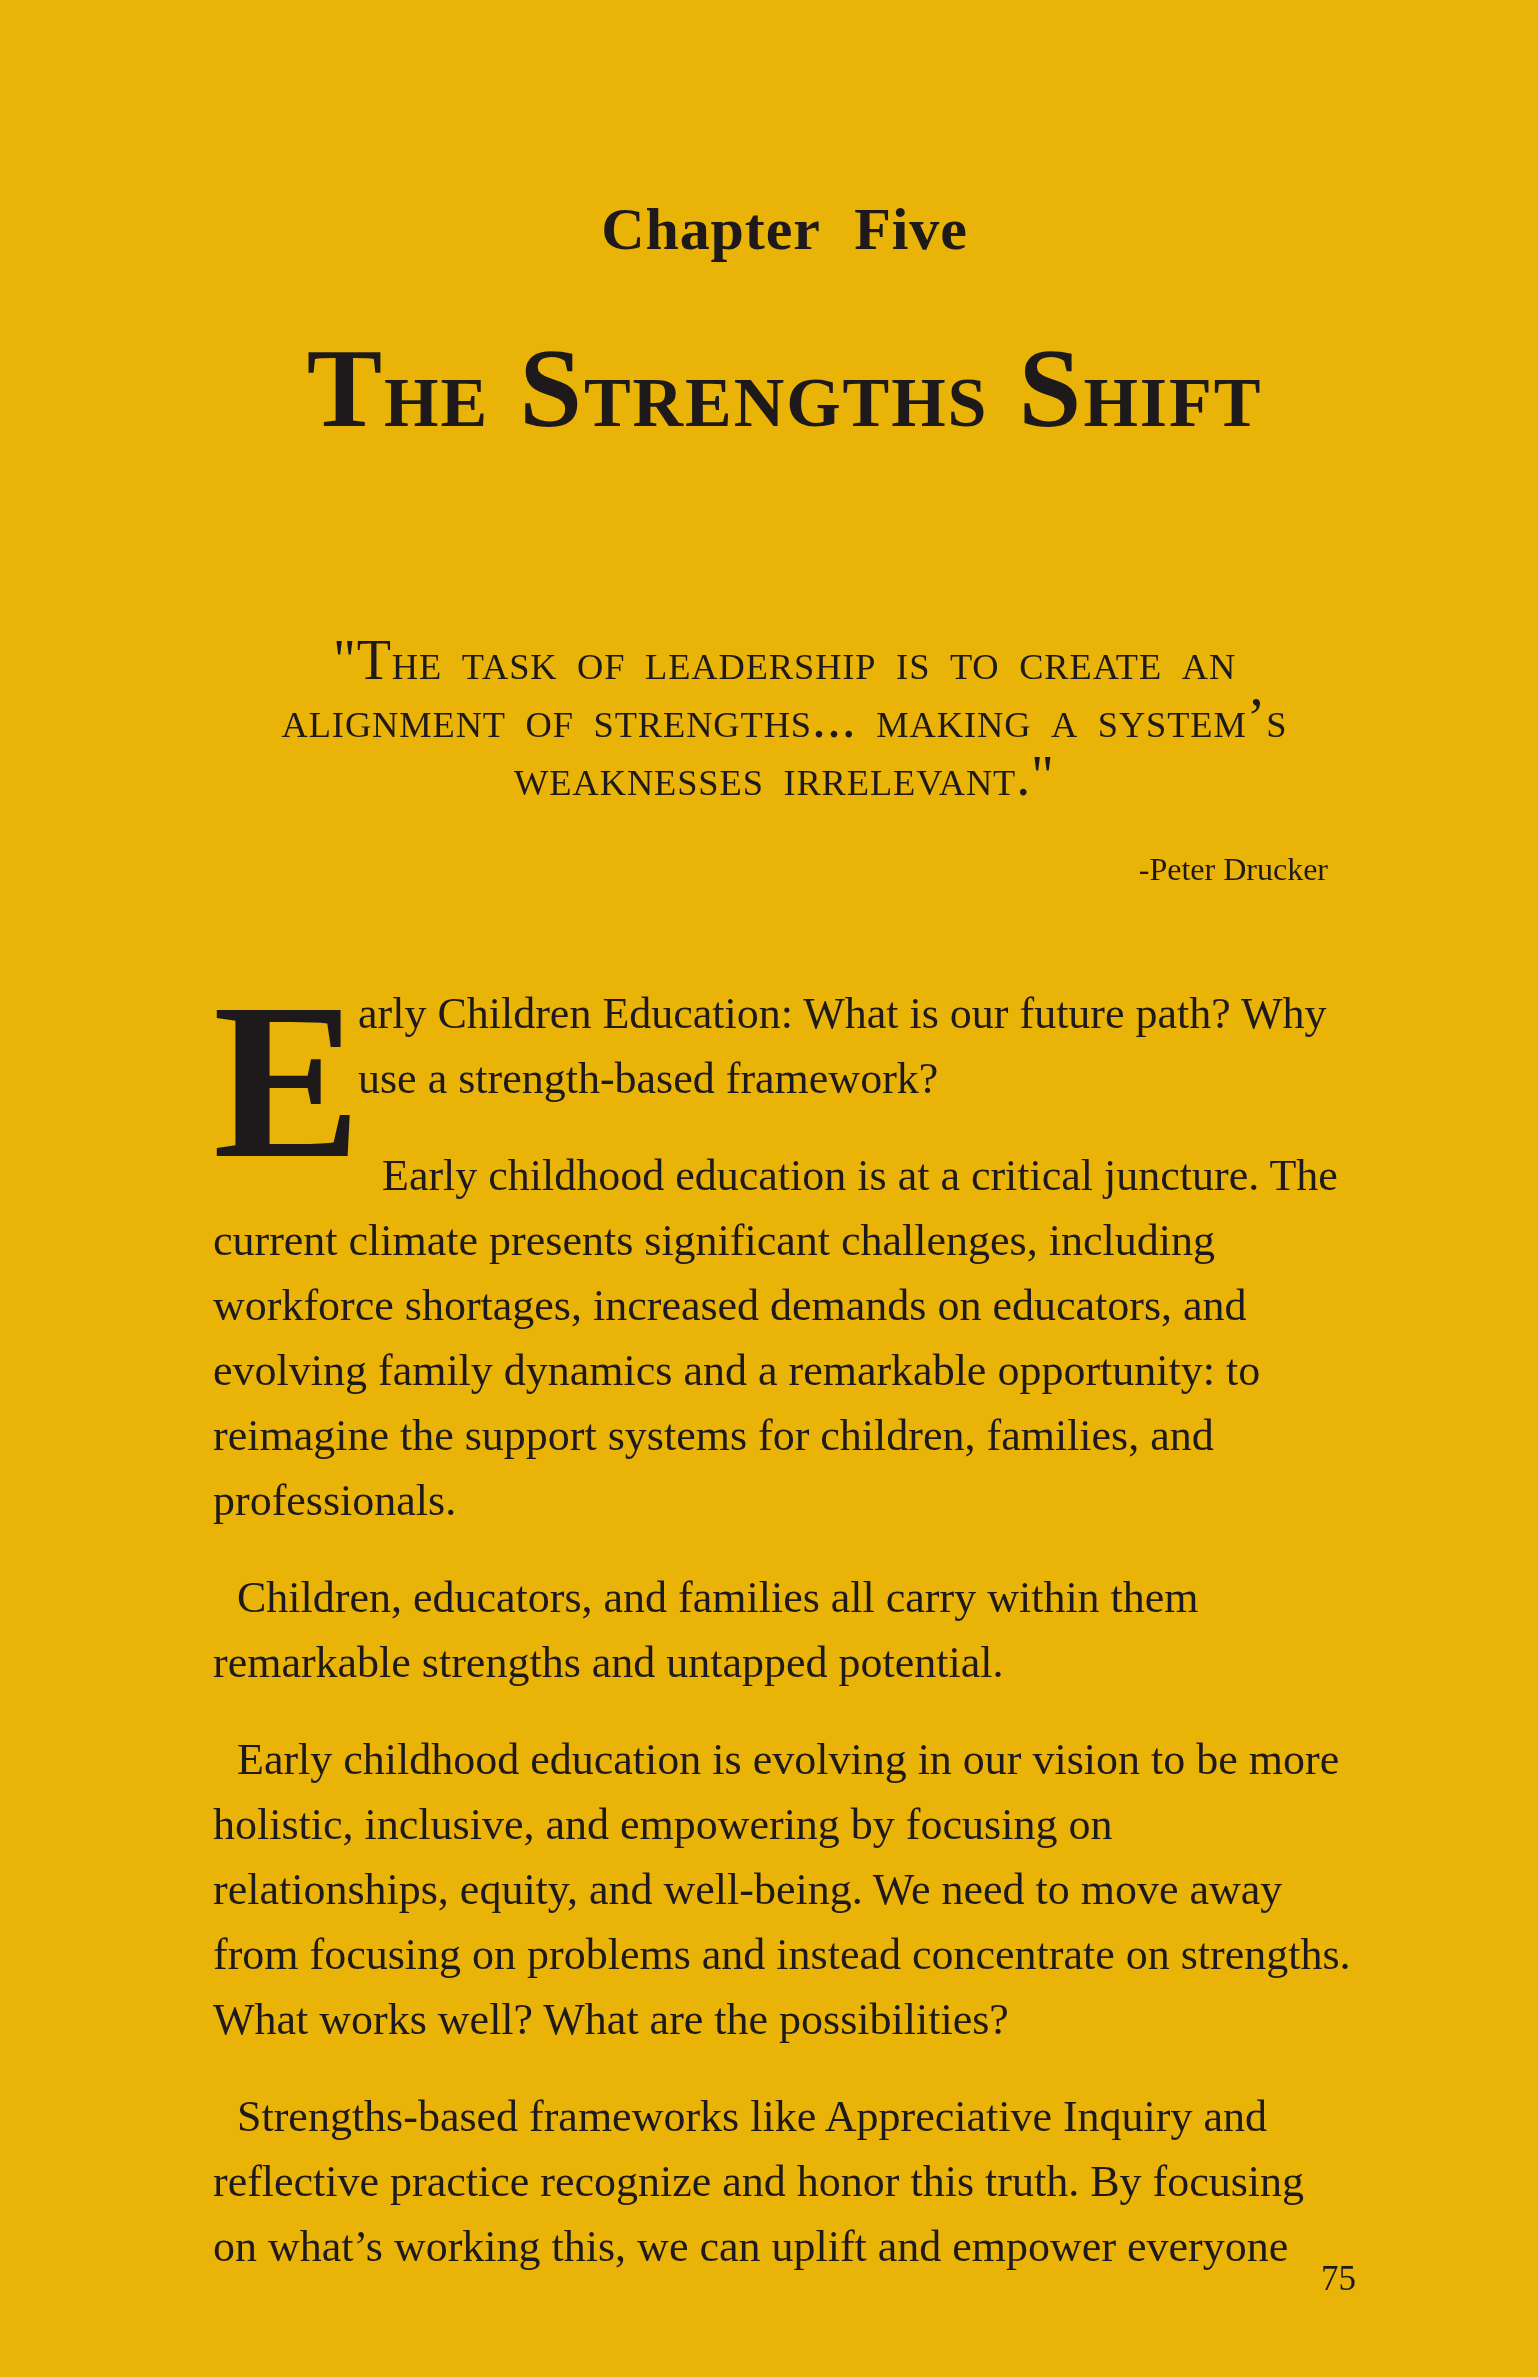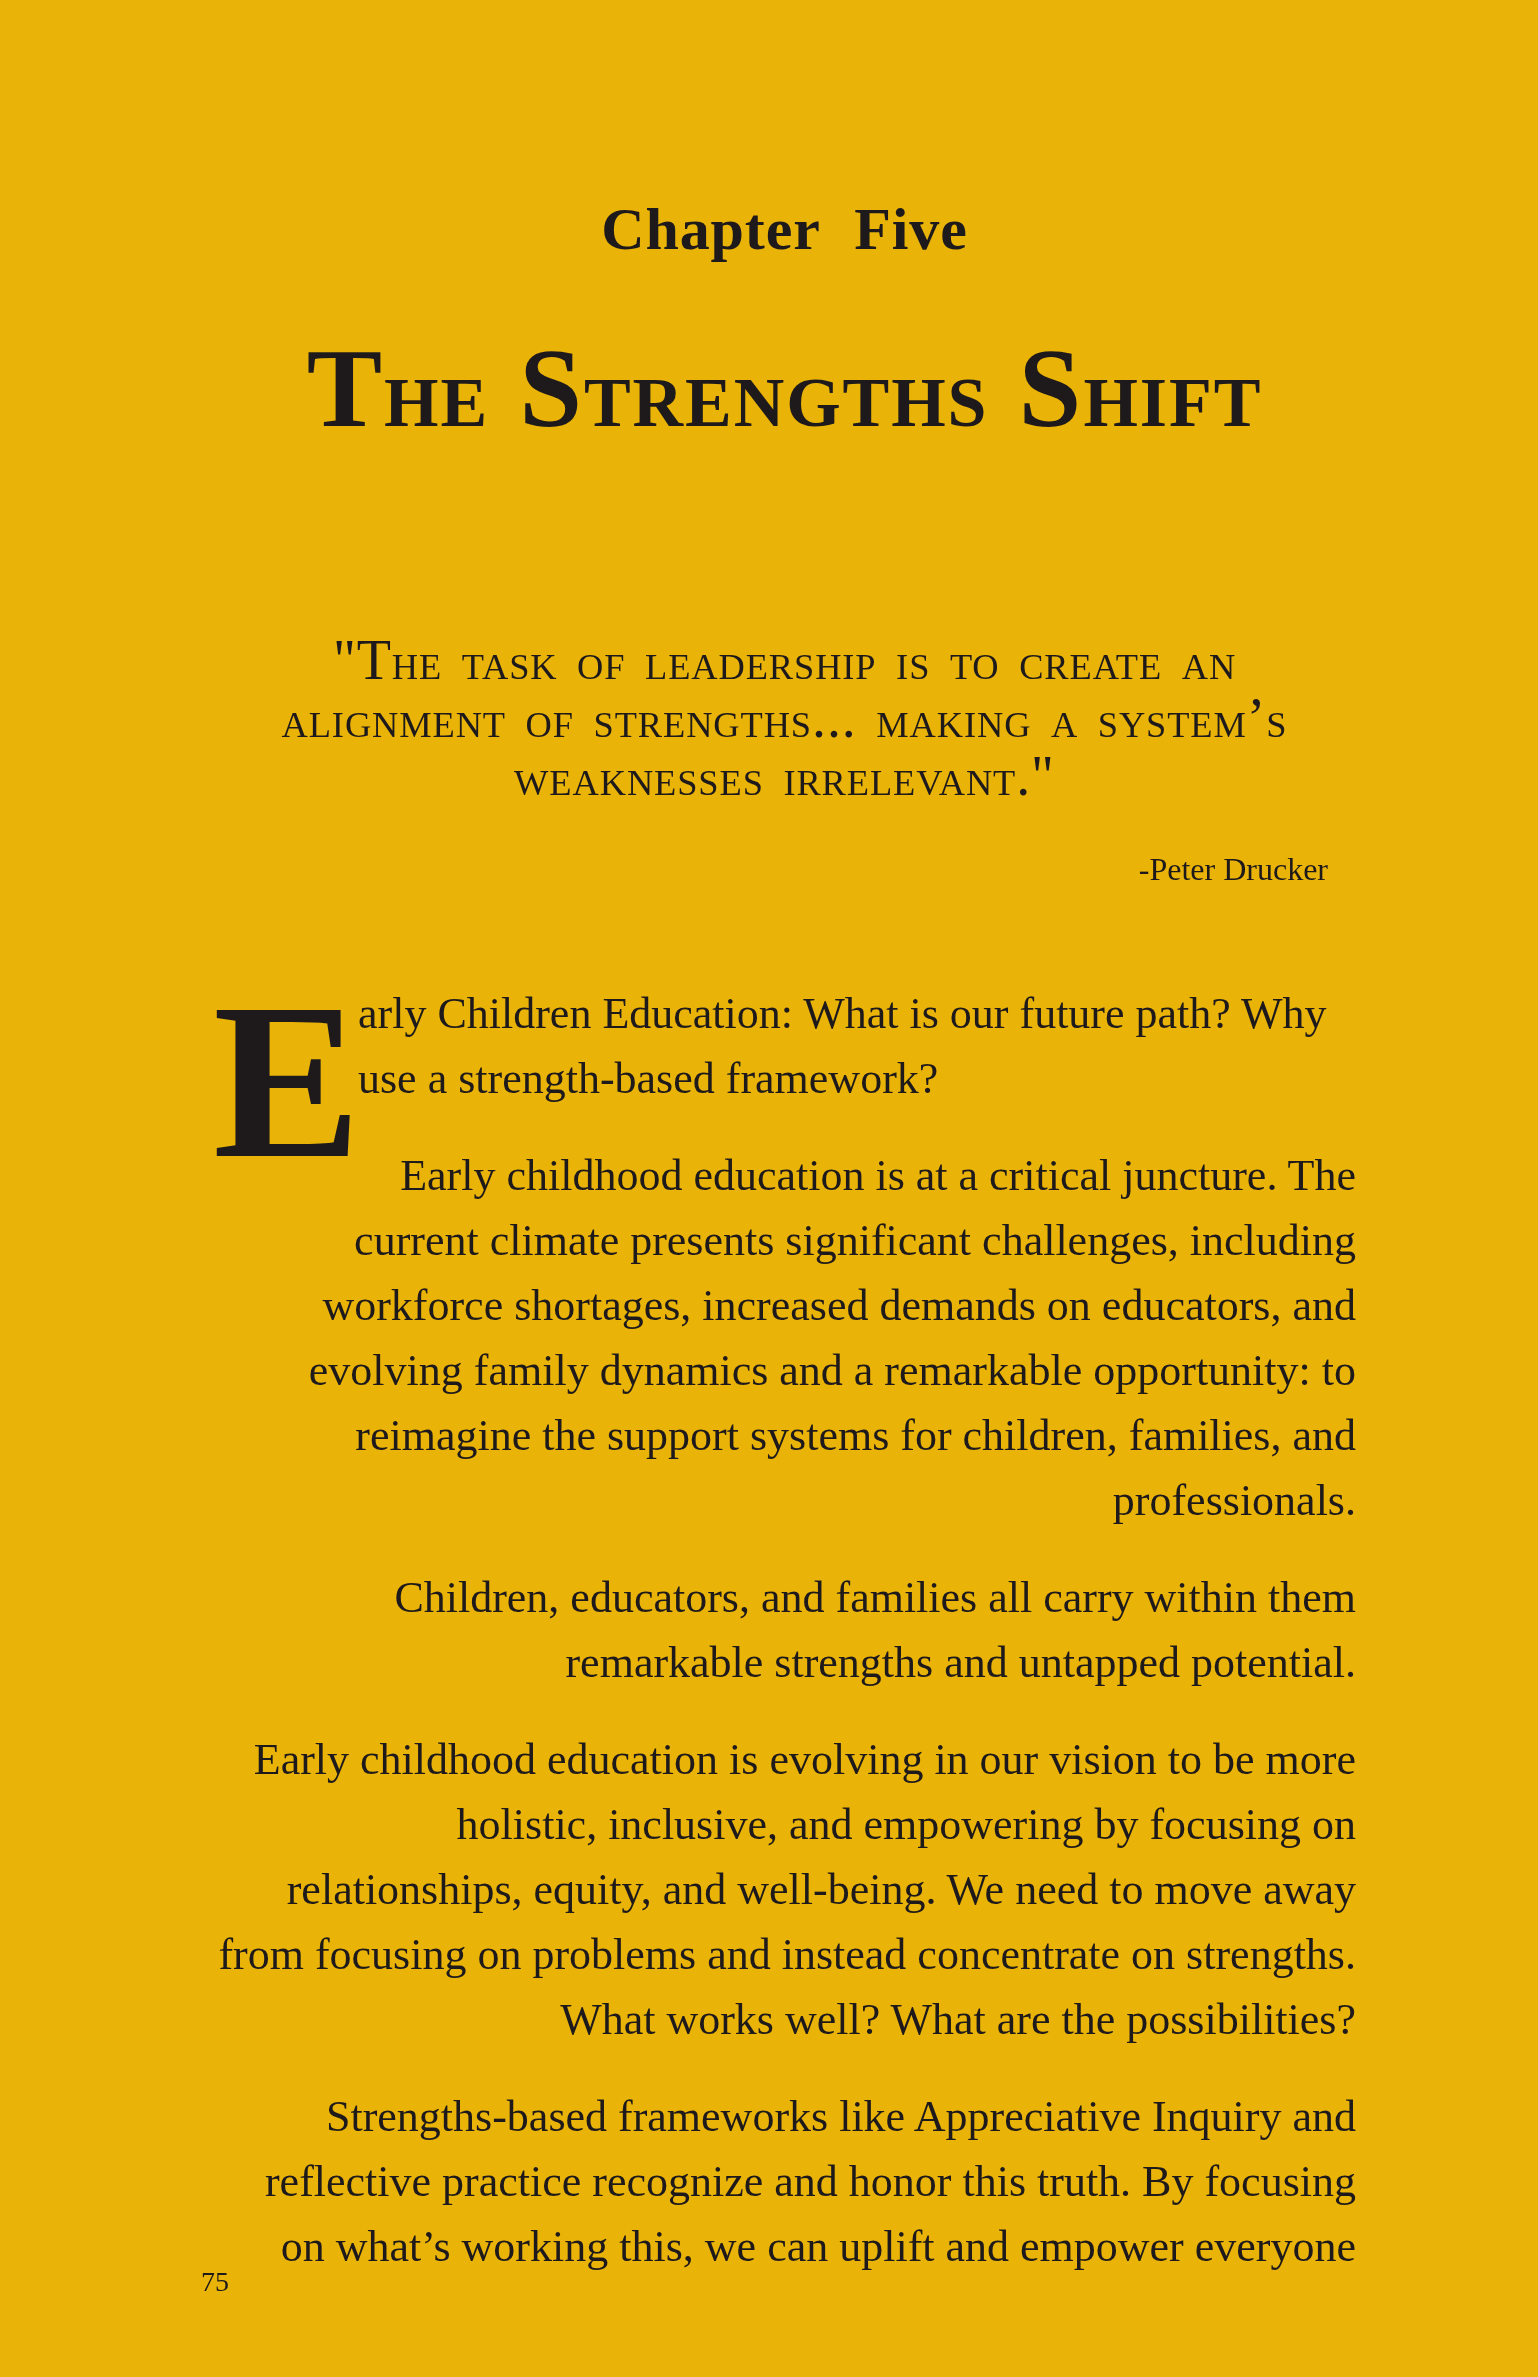--- a/index.html
+++ b/index.html
@@ -44,35 +44,35 @@
   .attribution {
     margin-top:34px;
     padding-right:28px;
     text-align:right;
     font-size:32px; line-height:52px;
   }
 
   .body-text { margin-top:86px; font-size:44px; line-height:65px; }
   .body-text p { margin:0 0 32px 0; }
   .intro { margin-bottom:9.3px; }
-  .para { text-indent:24px;text-align:right; }
+  .para { text-indent:24px; }
 
   .dropcap {
     float:left;
     width:145px; height:177px;
     font-size:222px; line-height:200px;
     font-weight:bold;
     overflow:visible;
   }
 
   .page-number {
     position:absolute;
-    left:201px; right:182px; bottom:81px;
-    text-align:left;
-    font-size:28px; line-height:1;
+    left:213px; right:182px; bottom:81px;
+    text-align:right;
+    font-size:35px; line-height:1;
   }
 </style>
 </head>
 <body>
 
 <div class="page">
   <div class="content">
 
     <div class="chapter-label">Chapter Five</div>
 

